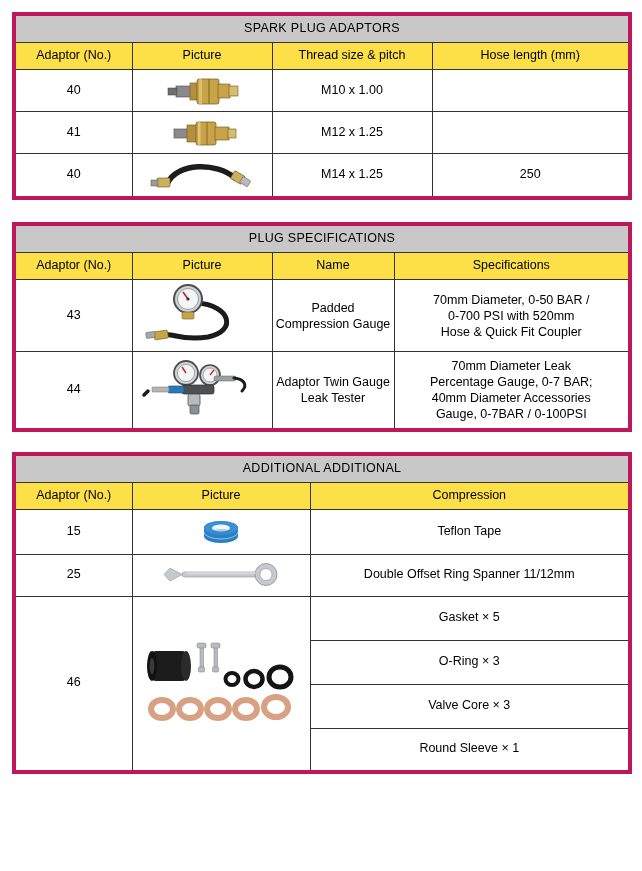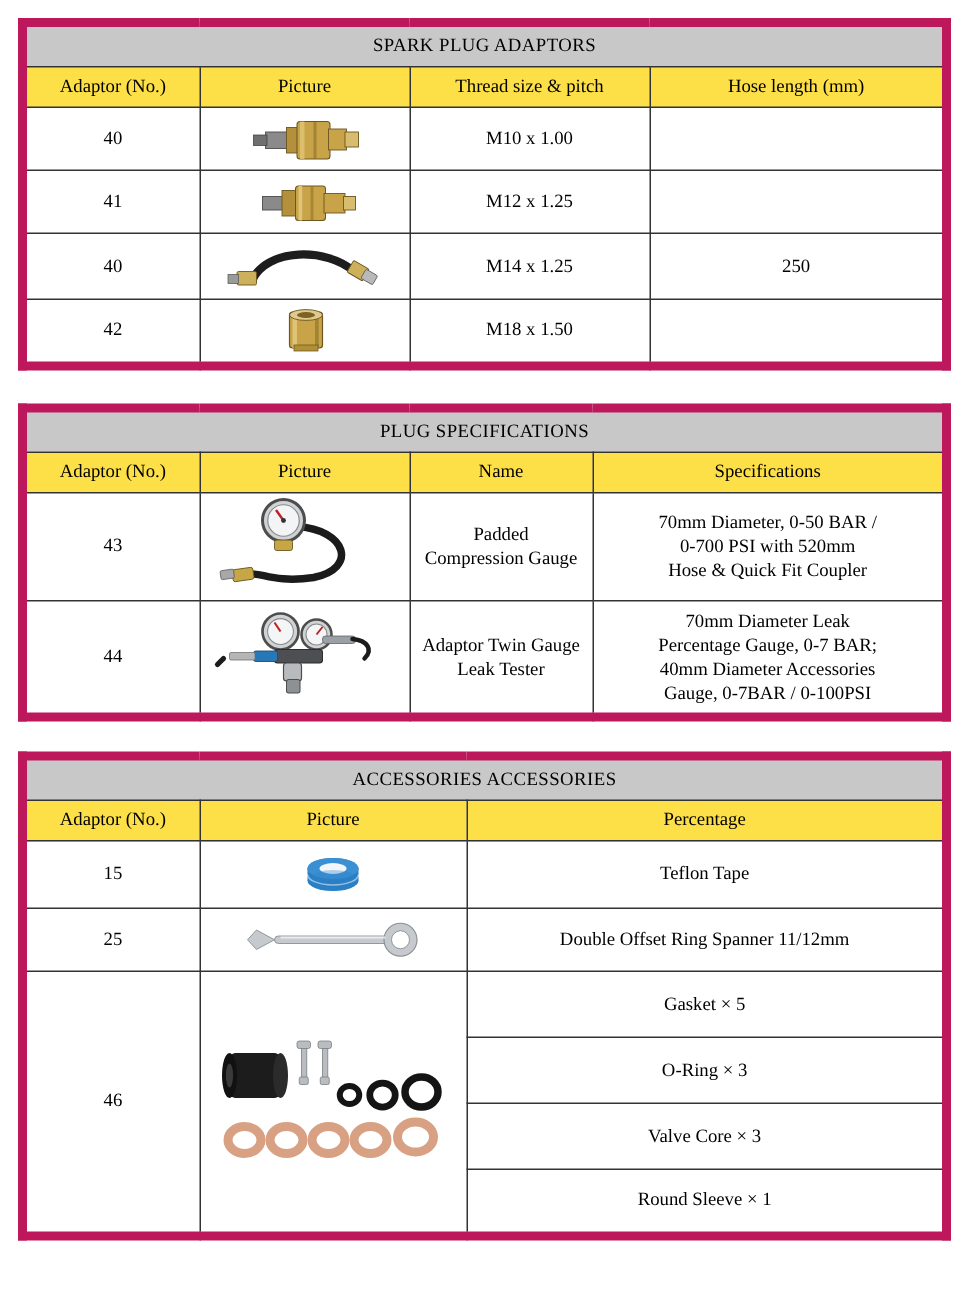--- a/index.html
+++ b/index.html
@@ -23,22 +23,21 @@
   }
   .spacer-12 { height: 12px; }
   .spacer-22 { height: 22px; }
   .spacer-20 { height: 20px; }
 
   table.tbl {
     border-collapse: collapse;
     table-layout: fixed;
     width: 618px;
     margin: 0 12px;
-    border: 6px solid #be185d;
-    font-family: Liberation Serif, serif;
+    border: 4px solid #be185d;
   }
   table.tbl td, table.tbl th {
     border: 1px solid #333333;
     font-size: 12.5px;
     font-weight: normal;
     text-align: center;
     vertical-align: middle;
     padding: 2px 3px;
     line-height: 1.25;
   }
@@ -147,37 +146,20 @@
               <rect x="4" y="24" width="7" height="6" fill="#9a9a9a" stroke="#555" stroke-width="0.5"></rect>
               <rect x="85" y="17" width="12" height="9" rx="1" transform="rotate(30 91 21)" fill="#cdb05c" stroke="#6b561f" stroke-width="0.6"></rect>
               <rect x="94" y="22" width="9" height="7" rx="1" transform="rotate(30 98 25)" fill="#b9b9b9" stroke="#555" stroke-width="0.5"></rect>
             </svg>
           </div>
         </td>
         <td>M14 x 1.25</td>
         <td>250</td>
       </tr>
 
-      <tr style="height:44px">
-        <td>42</td>
-        <td class="pic-cell">
-          <div class="pic-wrap">
-            <svg class="photo" width="96" height="36" viewBox="0 0 96 36" aria-hidden="true">
-              <rect x="38" y="6" width="22" height="24" rx="2" fill="#c9a348" stroke="#6b561f" stroke-width="0.8"></rect>
-              <rect x="40" y="6" width="3" height="24" fill="#e3cb82" opacity="0.8"></rect>
-              <rect x="55" y="6" width="2.5" height="24" fill="#8b6f28" opacity="0.6"></rect>
-              <ellipse cx="49" cy="8" rx="11" ry="3.6" fill="#e0c98a" stroke="#6b561f" stroke-width="0.6"></ellipse>
-              <ellipse cx="49" cy="8" rx="6" ry="2" fill="#7b6327"></ellipse>
-              <rect x="41" y="28" width="16" height="4" fill="#b18f36" stroke="#6b561f" stroke-width="0.5"></rect>
-            </svg>
-          </div>
-        </td>
-        <td>M18 x 1.50</td>
-        <td></td>
-      </tr>
     </tbody>
   </table>
 
   <div class="spacer-22"></div>
 
   <table class="tbl">
     <colgroup>
       <col style="width:118px">
       <col style="width:140px">
       <col style="width:122px">
@@ -261,26 +243,26 @@
   <div class="spacer-20"></div>
 
   <table class="tbl">
     <colgroup>
       <col style="width:118px">
       <col style="width:178px">
       <col style="width:320px">
     </colgroup>
     <tbody>
       <tr class="title-row">
-        <td colspan="3">ACCESSORIES ACCESSORIES</td>
+        <td colspan="3">ADDITIONAL ADDITIONAL</td>
       </tr>
       <tr class="head-row">
         <td>Adaptor (No.)</td>
         <td>Picture</td>
-        <td>Percentage</td>
+        <td>Compression</td>
       </tr>
 
       <tr style="height:44px">
         <td>15</td>
         <td class="pic-cell">
           <div class="pic-wrap">
             <svg class="photo" width="80" height="40" viewBox="0 0 80 40" aria-hidden="true">
               <ellipse cx="40" cy="16" rx="17" ry="7" fill="#2a7fc4" stroke="#1a5party" stroke-width="0"></ellipse>
               <path d="M23 16 L23 24 A17 7 0 0 0 57 24 L57 16 Z" fill="#2a7fc4"></path>
               <ellipse cx="40" cy="16" rx="17" ry="7" fill="#3b90d4"></ellipse>

